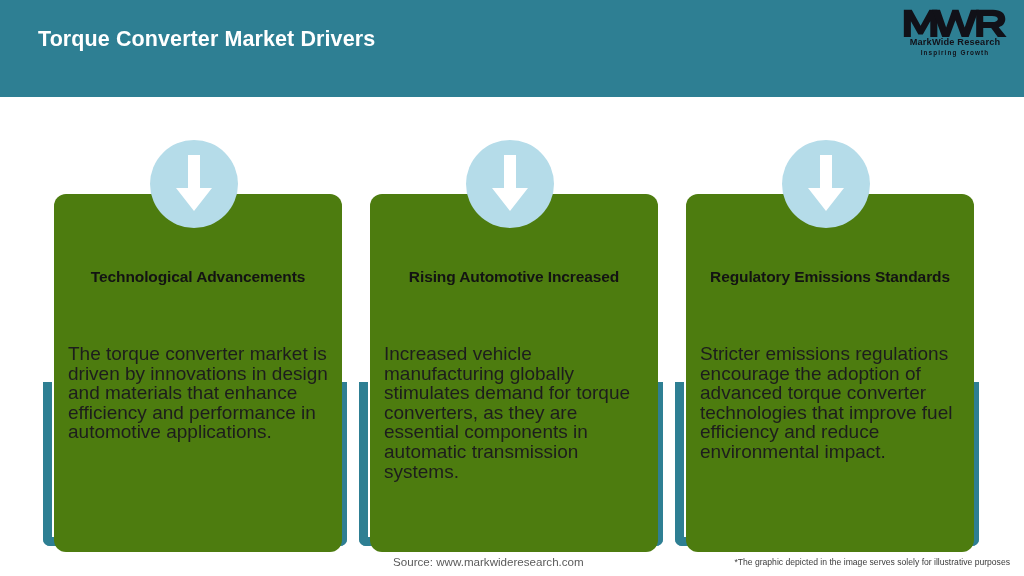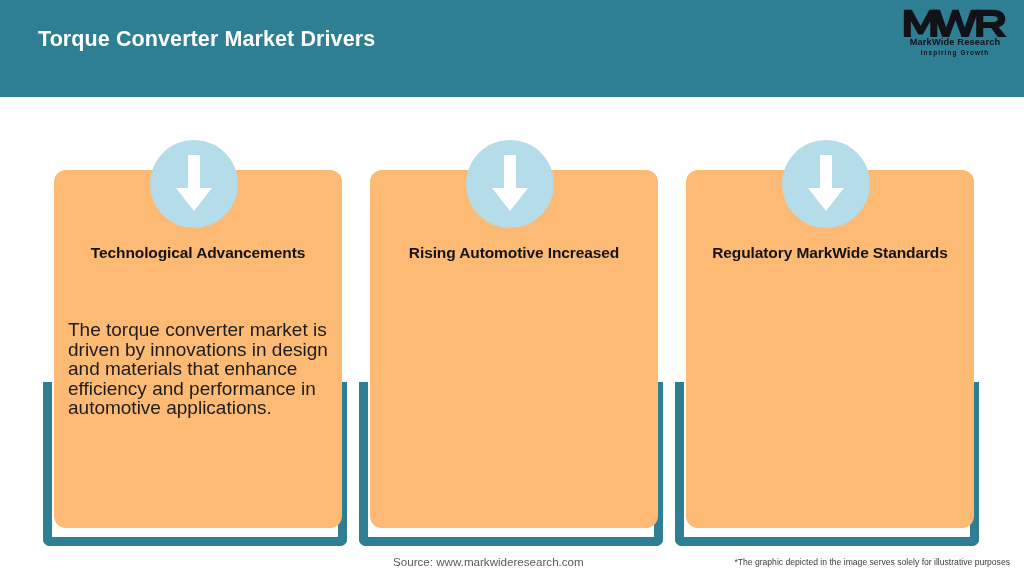--- a/index.html
+++ b/index.html
@@ -87,24 +87,24 @@
     border-bottom-right-radius: 7px;
     box-sizing: border-box;
     background: transparent;
   }
   #bracket-1 { left: 43px;  width: 304px; }
   #bracket-2 { left: 359px; width: 304px; }
   #bracket-3 { left: 675px; width: 304px; }
 
   .card {
     position: absolute;
-    top: 170px;
+    top: 194px;
     width: 288px;
     height: 358px;
-    background: #fdba74;
+    background: #4d7c0f;
     border-radius: 12px;
     box-sizing: border-box;
   }
   #card-1 { left: 54px; }
   #card-2 { left: 370px; }
   #card-3 { left: 686px; }
 
   .card-title {
     position: absolute;
     left: 12px;
@@ -198,24 +198,26 @@
   <div class="bracket" id="bracket-2"></div>
   <div class="bracket" id="bracket-3"></div>
 
   <div class="card" id="card-1">
     <div class="card-title">Technological Advancements</div>
     <div class="card-body">The torque converter market is driven by innovations in design and materials that enhance efficiency and performance in automotive applications.</div>
   </div>
 
   <div class="card" id="card-2">
     <div class="card-title">Rising Automotive Increased</div>
+    <div class="card-body">Increased vehicle manufacturing globally stimulates demand for torque converters, as they are essential components in automatic transmission systems.</div>
   </div>
 
   <div class="card" id="card-3">
-    <div class="card-title">Regulatory MarkWide Standards</div>
+    <div class="card-title">Regulatory Emissions Standards</div>
+    <div class="card-body">Stricter emissions regulations encourage the adoption of advanced torque converter technologies that improve fuel efficiency and reduce environmental impact.</div>
   </div>
 
   <div class="arrow-badge" id="badge-1">
     <svg width="40" height="58" viewBox="0 0 40 58" aria-hidden="true">
       <path d="M14 0 L26 0 L26 33 L38 33 L20 56 L2 33 L14 33 Z" fill="#FFFFFF"></path>
     </svg>
   </div>
   <div class="arrow-badge" id="badge-2">
     <svg width="40" height="58" viewBox="0 0 40 58" aria-hidden="true">
       <path d="M14 0 L26 0 L26 33 L38 33 L20 56 L2 33 L14 33 Z" fill="#FFFFFF"></path>

